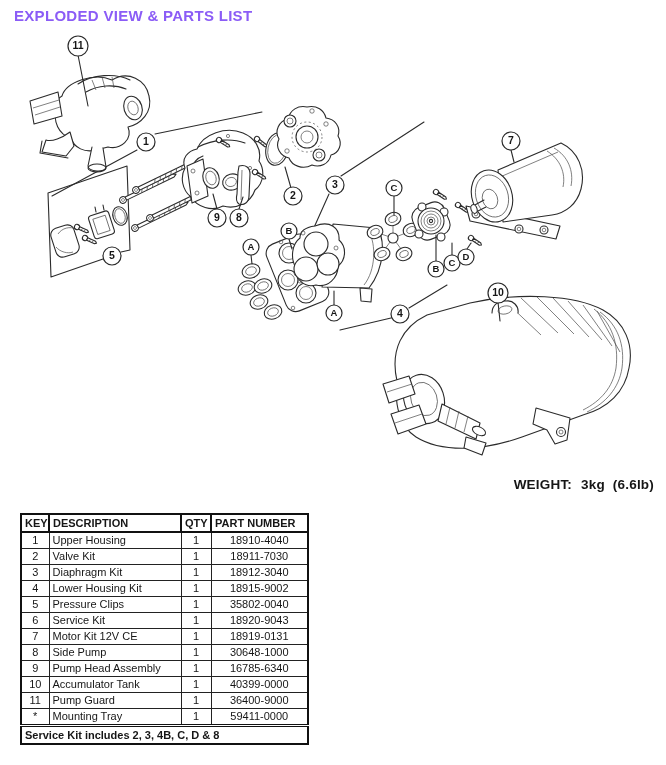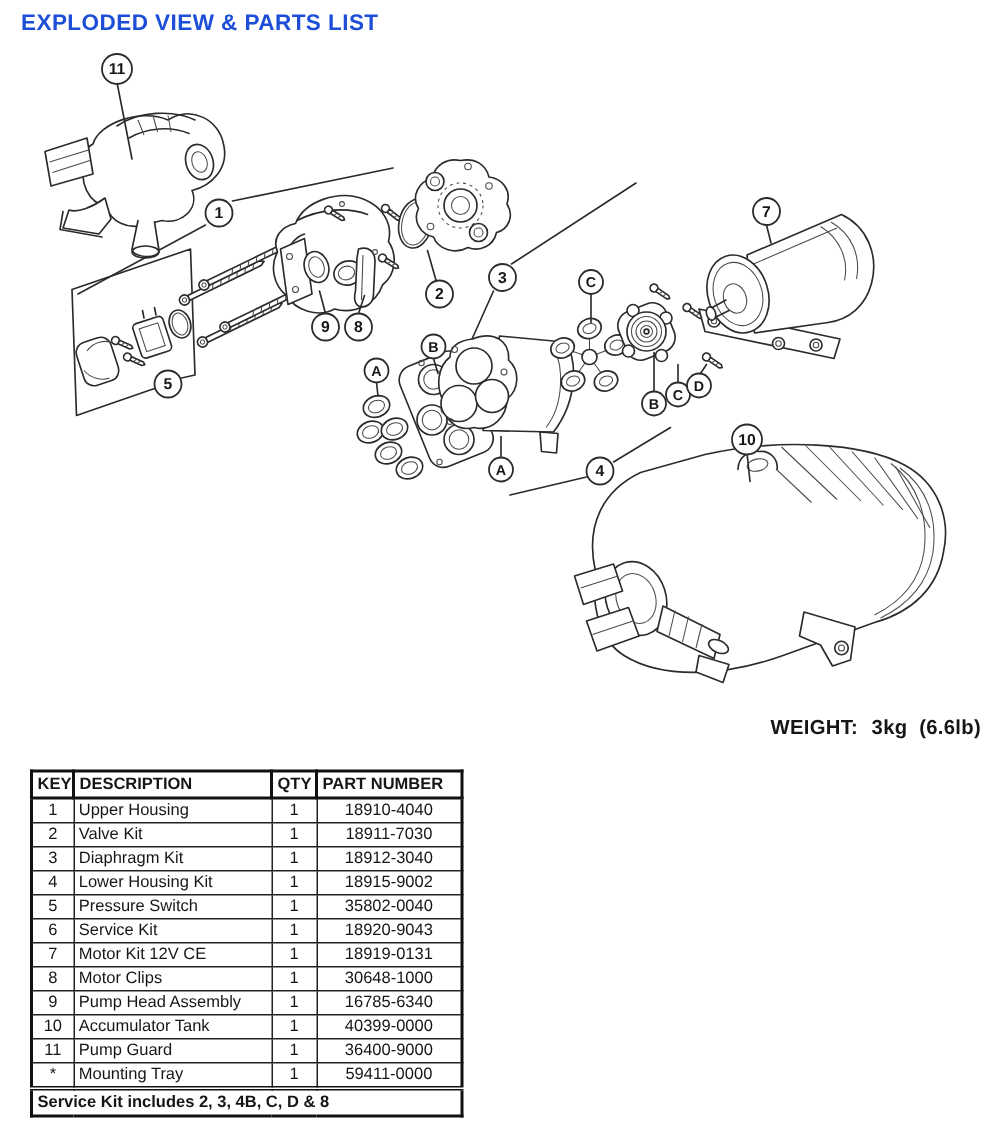--- a/index.html
+++ b/index.html
@@ -2,21 +2,21 @@
 <html><head>
 <meta charset="utf-8">
 <style>
   html,body{margin:0;padding:0;background:#ffffff;}
   .page{
     position:relative;width:666px;height:765px;background:#ffffff;overflow:hidden;
     font-family:"Liberation Sans", sans-serif;color:#1c1c1c;
   }
   .title{
     position:absolute;left:14px;top:7px;font-size:15px;font-weight:bold;
-    letter-spacing:.3px;color:#1d4ed8;margin:0;
+    letter-spacing:.3px;color:#8b5cf6;margin:0;
   }
   .diagram-svg{position:absolute;left:0;top:0;width:666px;height:505px;}
   .weight{
     position:absolute;top:477px;right:12px;font-size:13.5px;font-weight:bold;color:#161616;
     letter-spacing:.2px;white-space:pre;text-align:center;
   }
   .weight .sp{display:inline-block;width:9px;}
   table.parts{
     position:absolute;left:20px;top:513px;width:287px;
     border-collapse:collapse;table-layout:fixed;
@@ -378,39 +378,39 @@
           <td class="center">18912-3040</td>
         </tr>
         <tr>
           <td class="center">4</td>
           <td>Lower Housing Kit</td>
           <td class="center">1</td>
           <td class="center">18915-9002</td>
         </tr>
         <tr>
           <td class="center">5</td>
-          <td>Pressure Switch</td>
+          <td>Pressure Clips</td>
           <td class="center">1</td>
           <td class="center">35802-0040</td>
         </tr>
         <tr>
           <td class="center">6</td>
           <td>Service Kit</td>
           <td class="center">1</td>
           <td class="center">18920-9043</td>
         </tr>
         <tr>
           <td class="center">7</td>
           <td>Motor Kit 12V CE</td>
           <td class="center">1</td>
           <td class="center">18919-0131</td>
         </tr>
         <tr>
           <td class="center">8</td>
-          <td>Motor Clips</td>
+          <td>Side Pump</td>
           <td class="center">1</td>
           <td class="center">30648-1000</td>
         </tr>
         <tr>
           <td class="center">9</td>
           <td>Pump Head Assembly</td>
           <td class="center">1</td>
           <td class="center">16785-6340</td>
         </tr>
         <tr>

